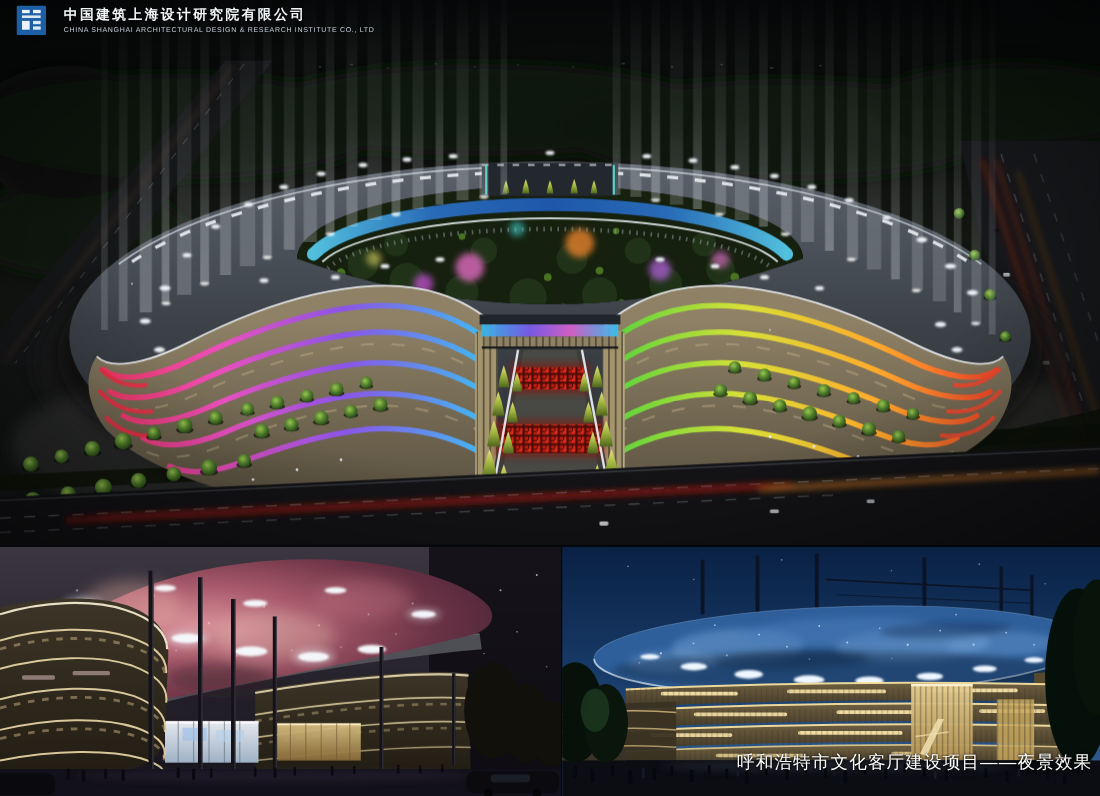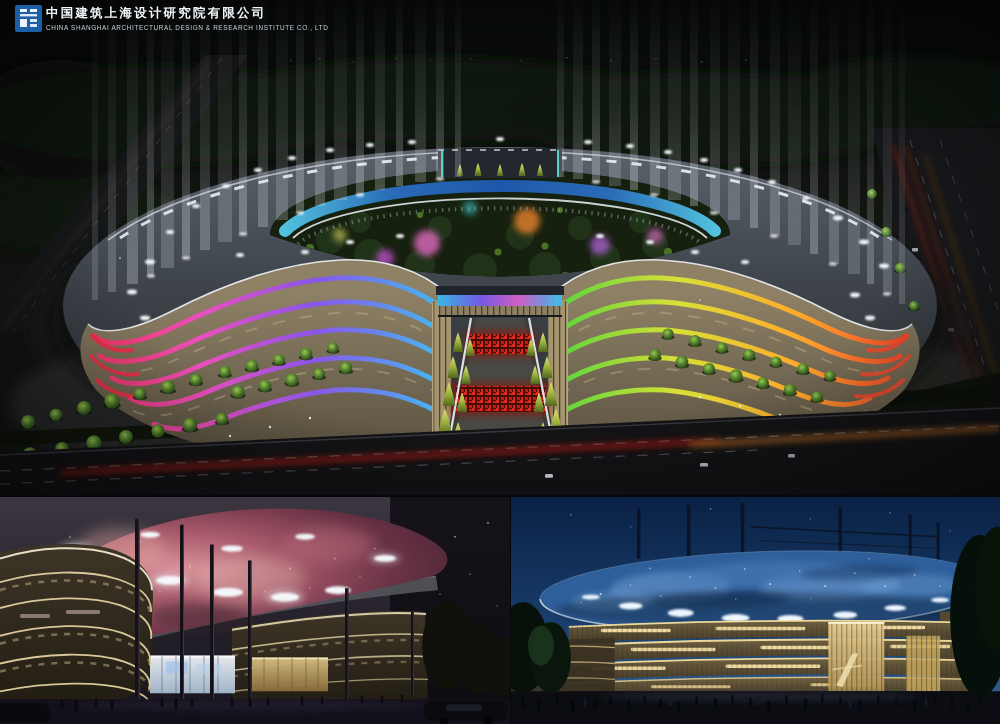--- a/index.html
+++ b/index.html
@@ -2,21 +2,21 @@
 <html><head>
 <meta charset="utf-8">
 <style>
   html,body{margin:0;padding:0;background:#000;}
   .board{position:relative;width:1000px;height:724px;background:#05070a;overflow:hidden;
          font-family:"Liberation Sans",sans-serif;}
   .panel{position:absolute;overflow:hidden;}
   .panel-main{left:0;top:0;width:1000px;height:495px;}
   .panel-bl{left:0;top:497px;width:510px;height:227px;}
   .panel-br{left:511px;top:497px;width:489px;height:227px;}
-  .hdr{position:absolute;left:15px;top:5px;display:flex;align-items:flex-start;gap:4px;z-index:20;}
+  .hdr{position:absolute;left:15px;top:5px;display:flex;align-items:flex-start;gap:16px;z-index:20;}
   .hdr-names{display:flex;flex-direction:column;}
   .hdr-zh{color:#f2f5f8;font-size:12.5px;letter-spacing:2.2px;font-weight:bold;
           text-shadow:0 0 2px rgba(0,0,0,.9);line-height:17px;}
   .hdr-en{color:#c9d3dc;font-size:6.4px;letter-spacing:.62px;margin-top:2px;
           text-shadow:0 0 2px rgba(0,0,0,.9);}
   .caption{position:absolute;right:7px;top:683px;z-index:20;color:#ffffff;font-size:16px;
            letter-spacing:1px;text-shadow:0 1px 3px rgba(0,0,0,.85),0 0 2px rgba(0,0,0,.8);}
   svg{display:block;}
 </style>
 </head>
@@ -940,14 +940,15 @@
       <rect x="5" y="14" width="7" height="8" fill="#eaf2fa"></rect>
       <rect x="15" y="14" width="7" height="3" fill="#dce9f6"></rect>
       <rect x="15" y="19" width="7" height="3" fill="#dce9f6"></rect>
     </svg>
     <div class="hdr-names">
       <div class="hdr-zh">中国建筑上海设计研究院有限公司</div>
       <div class="hdr-en">CHINA SHANGHAI ARCHITECTURAL DESIGN &amp; RESEARCH INSTITUTE CO., LTD</div>
     </div>
   </div>
 
+  <div class="caption">呼和浩特市文化客厅建设项目——夜景效果</div>
 
 </div>
 
 </body></html>

